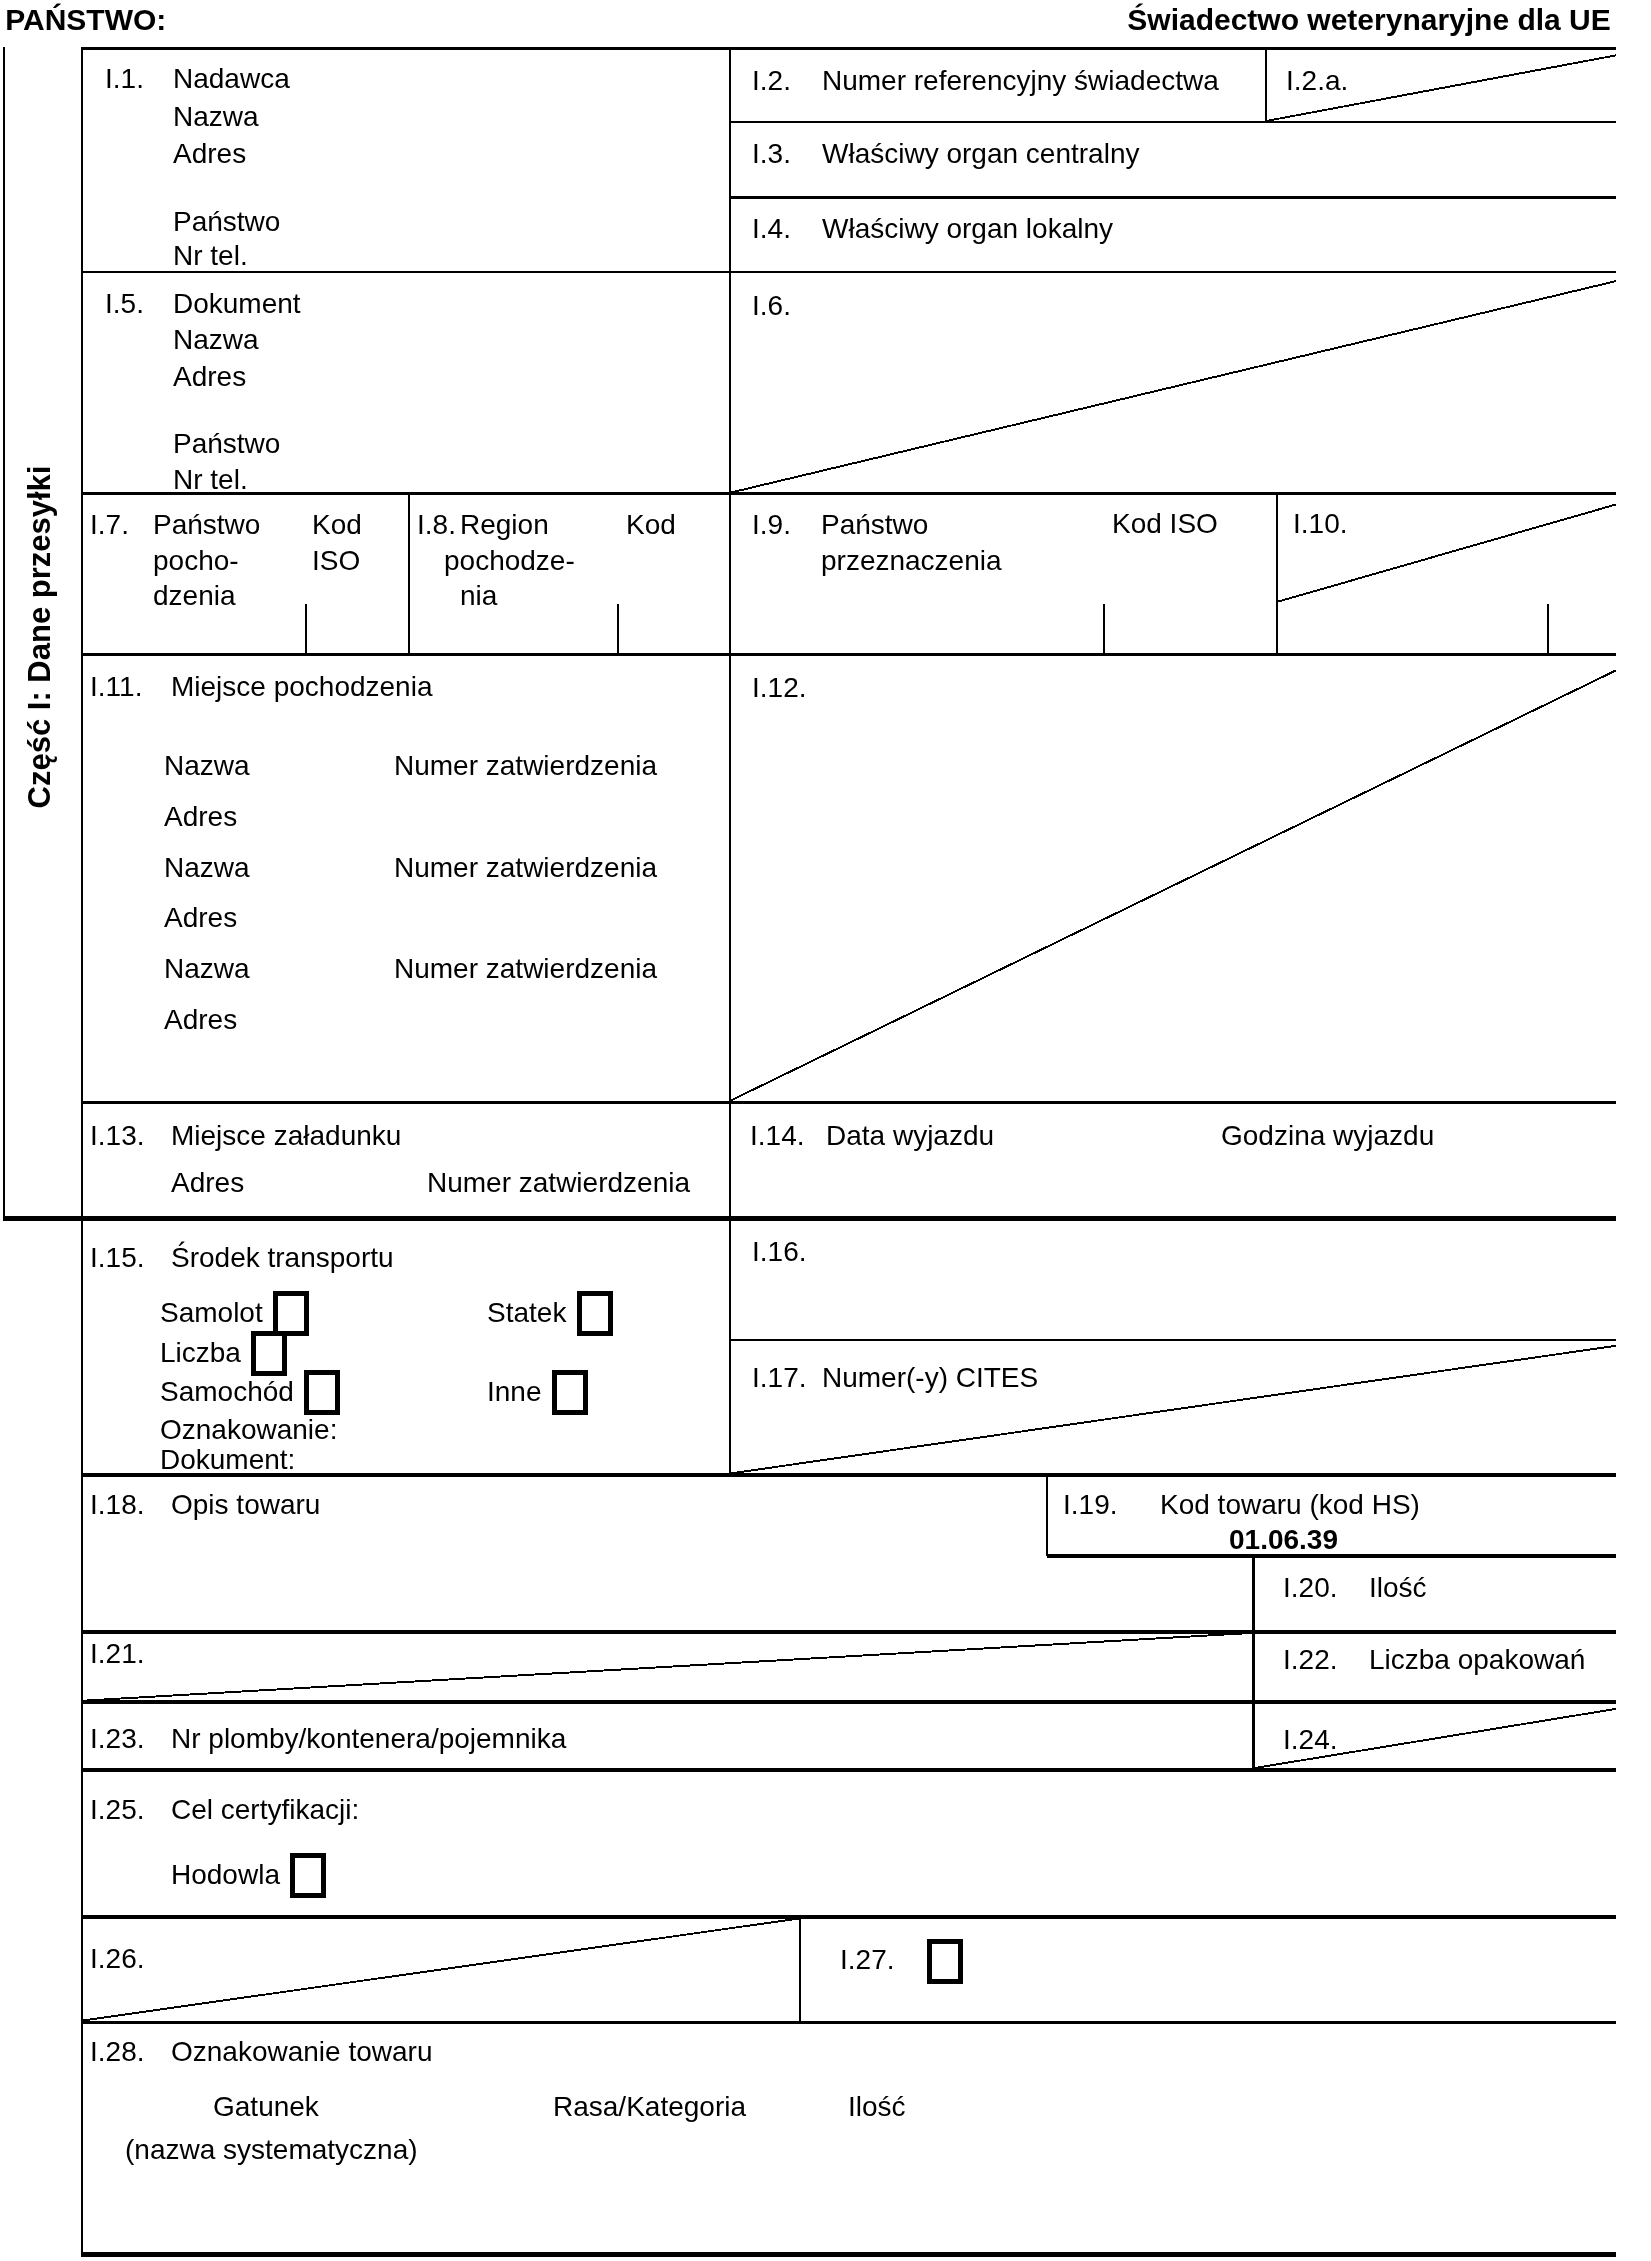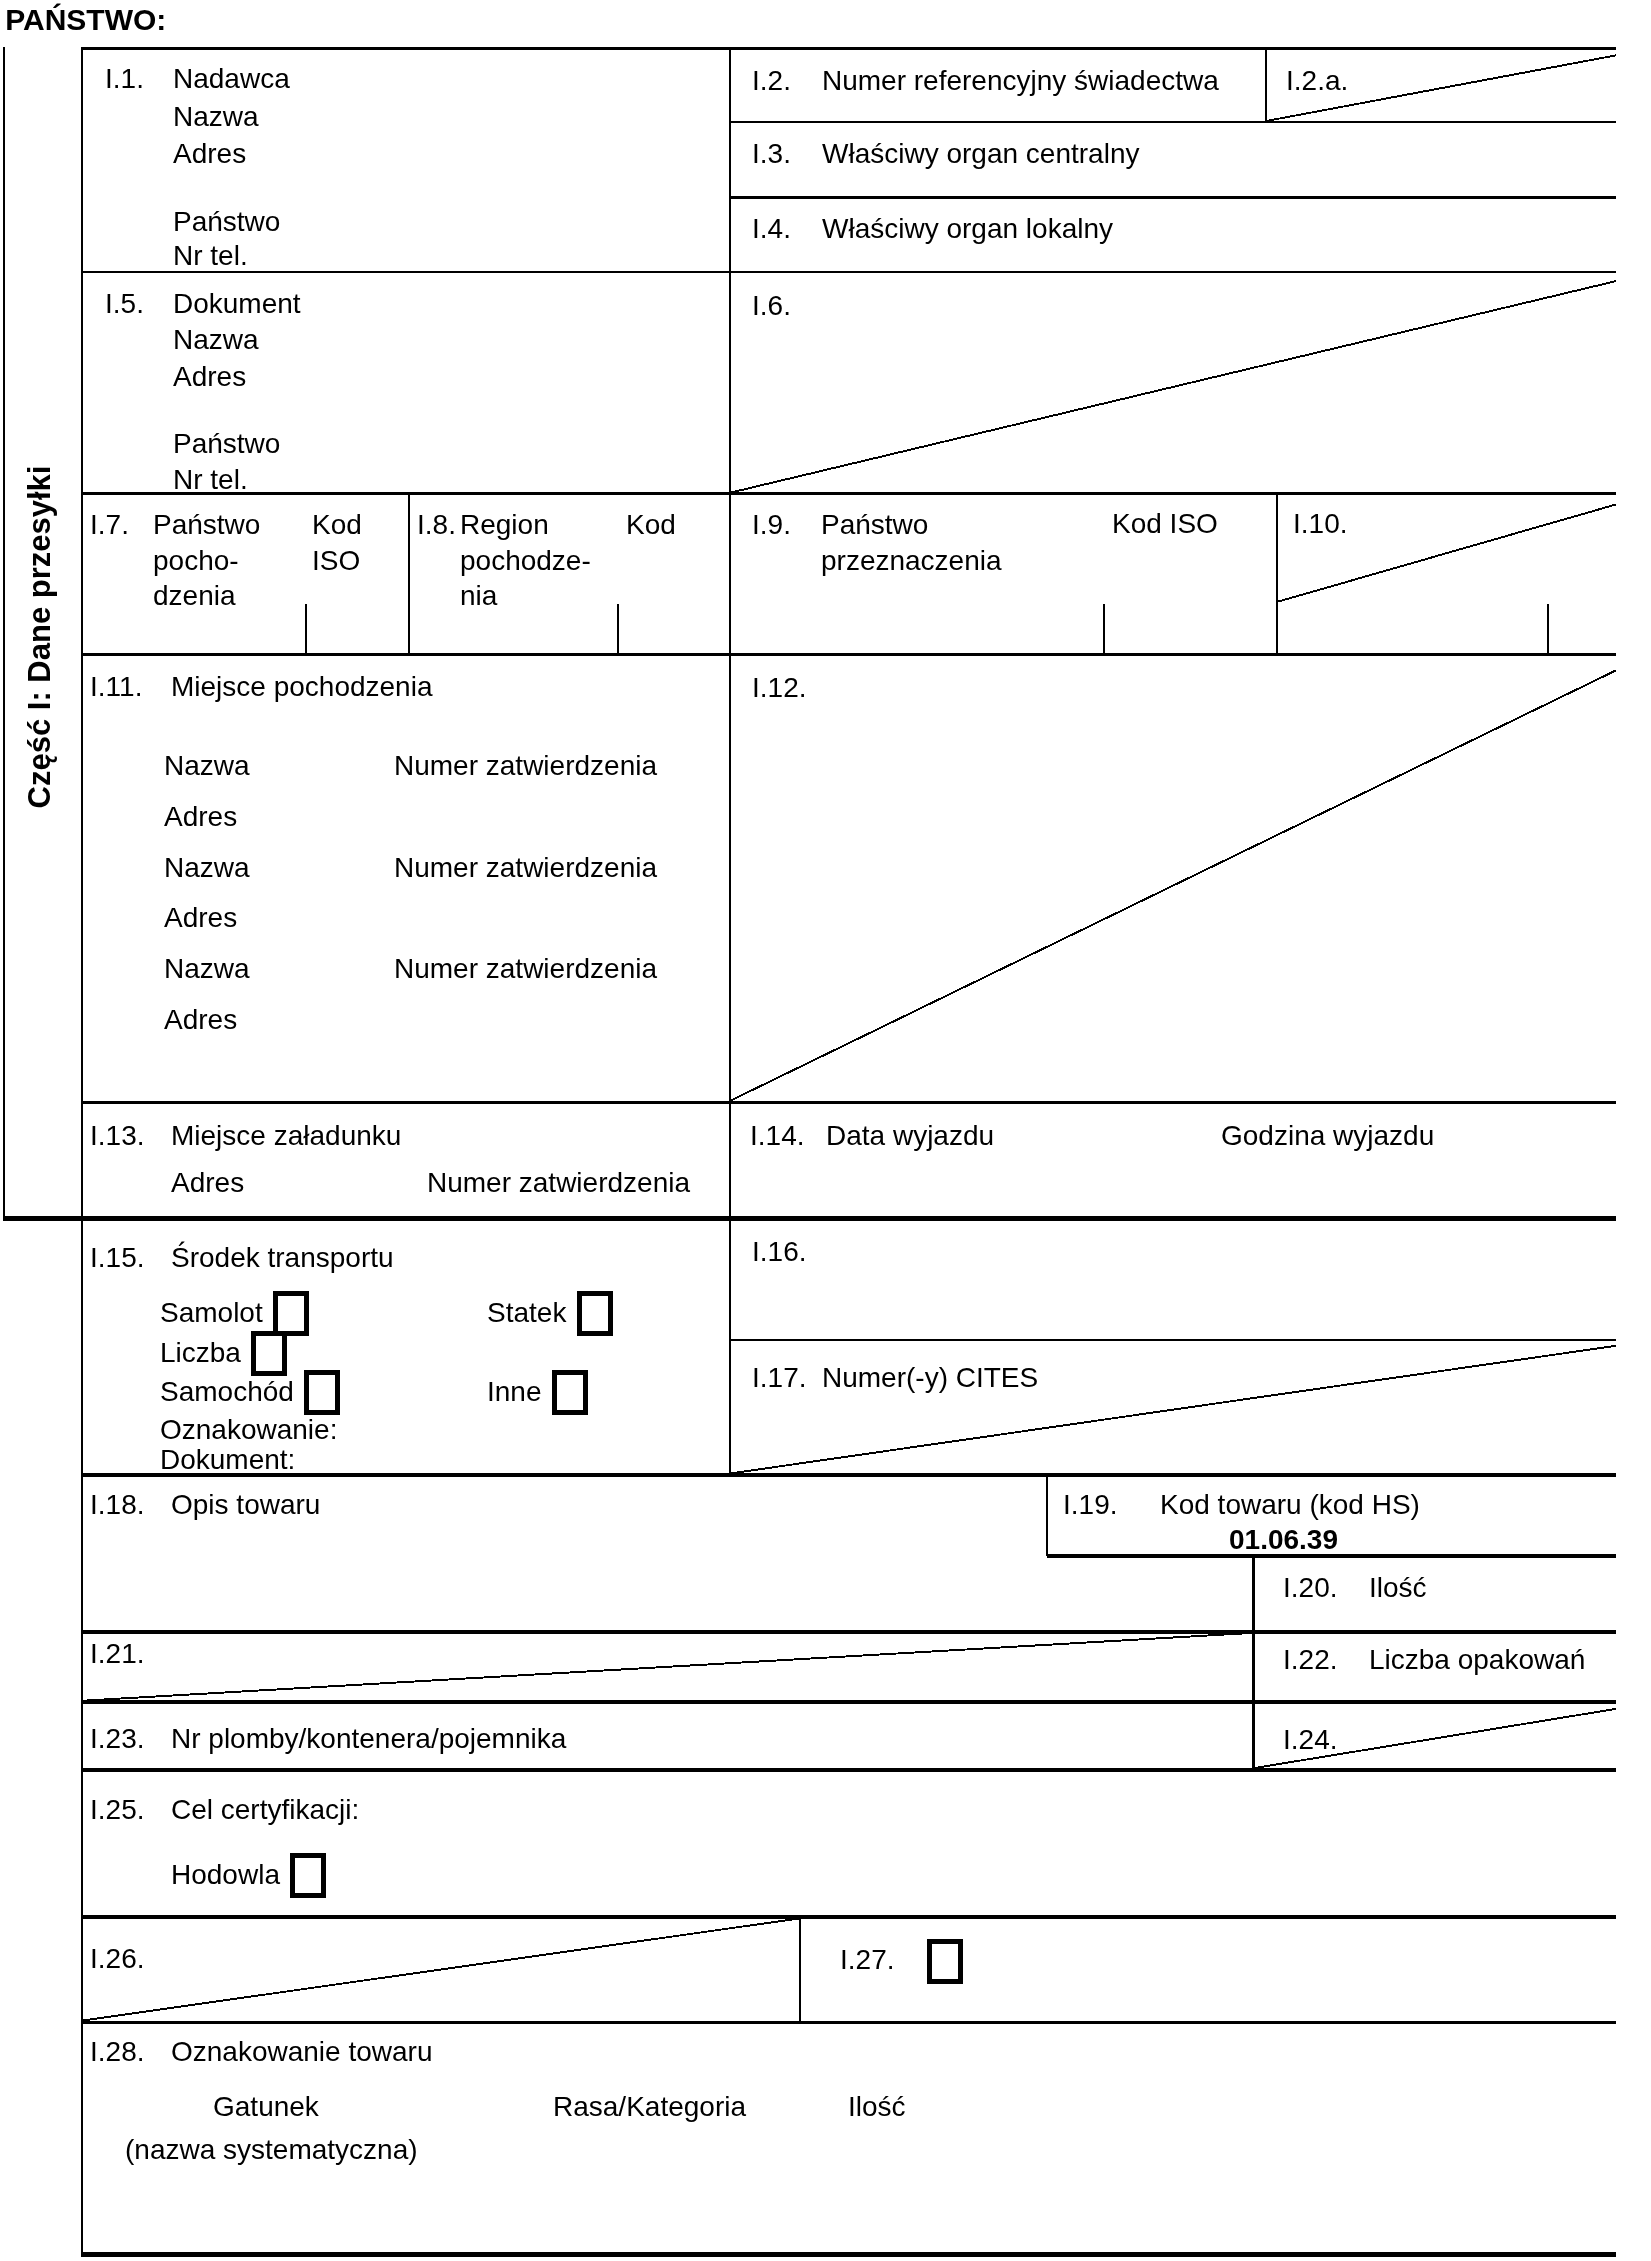--- a/index.html
+++ b/index.html
@@ -36,20 +36,21 @@
     border:5.2px solid #000;
     background:#fff;
   }
 </style>
 </head>
 <body>
 
 <div class="page">
 
   <div class="t hdr" style="left:5.2px;">PAŃSTWO:</div>
+  <div class="t hdr" style="right:5.2px;">Świadectwo weterynaryjne dla UE</div>
 
   <div class="sidebar-label">Część I: Dane przesyłki</div>
 
   <svg class="grid" viewBox="0 0 2555 3499" shape-rendering="crispEdges">
 
     <line x1="125" y1="75" x2="2551" y2="75" stroke="#000" stroke-width="4"></line>
     <line x1="1130" y1="189" x2="2551" y2="189" stroke="#000" stroke-width="4"></line>
     <line x1="1130" y1="306" x2="2551" y2="306" stroke="#000" stroke-width="4"></line>
     <line x1="125" y1="421" x2="2551" y2="421" stroke="#000" stroke-width="4"></line>
     <line x1="125" y1="764" x2="2551" y2="764" stroke="#000" stroke-width="4"></line>
@@ -119,21 +120,21 @@
 
   <div class="t" style="left:90px;top:509px">I.7.</div>
   <div class="t" style="left:153px;top:509px">Państwo</div>
   <div class="t" style="left:153px;top:545px">pocho-</div>
   <div class="t" style="left:153px;top:580px">dzenia</div>
   <div class="t" style="left:312px;top:509px">Kod</div>
   <div class="t" style="left:312px;top:545px">ISO</div>
 
   <div class="t" style="left:417px;top:509px">I.8.</div>
   <div class="t" style="left:460px;top:509px">Region</div>
-  <div class="t" style="left:460px;top:545px">pochodze-</div>
+  <div class="t" style="left:444px;top:545px">pochodze-</div>
   <div class="t" style="left:460px;top:580px">nia</div>
   <div class="t" style="left:626px;top:509px">Kod</div>
 
   <div class="t" style="left:752px;top:509px">I.9.</div>
   <div class="t" style="left:821px;top:509px">Państwo</div>
   <div class="t" style="left:821px;top:545px">przeznaczenia</div>
   <div class="t" style="left:1112px;top:508px">Kod ISO</div>
 
   <div class="t" style="left:1293px;top:508px">I.10.</div>
 

